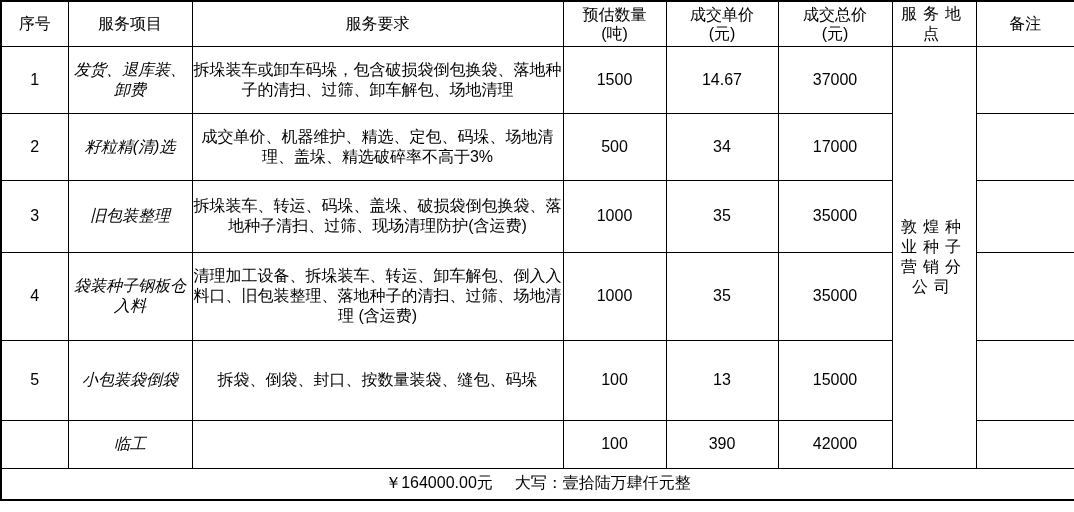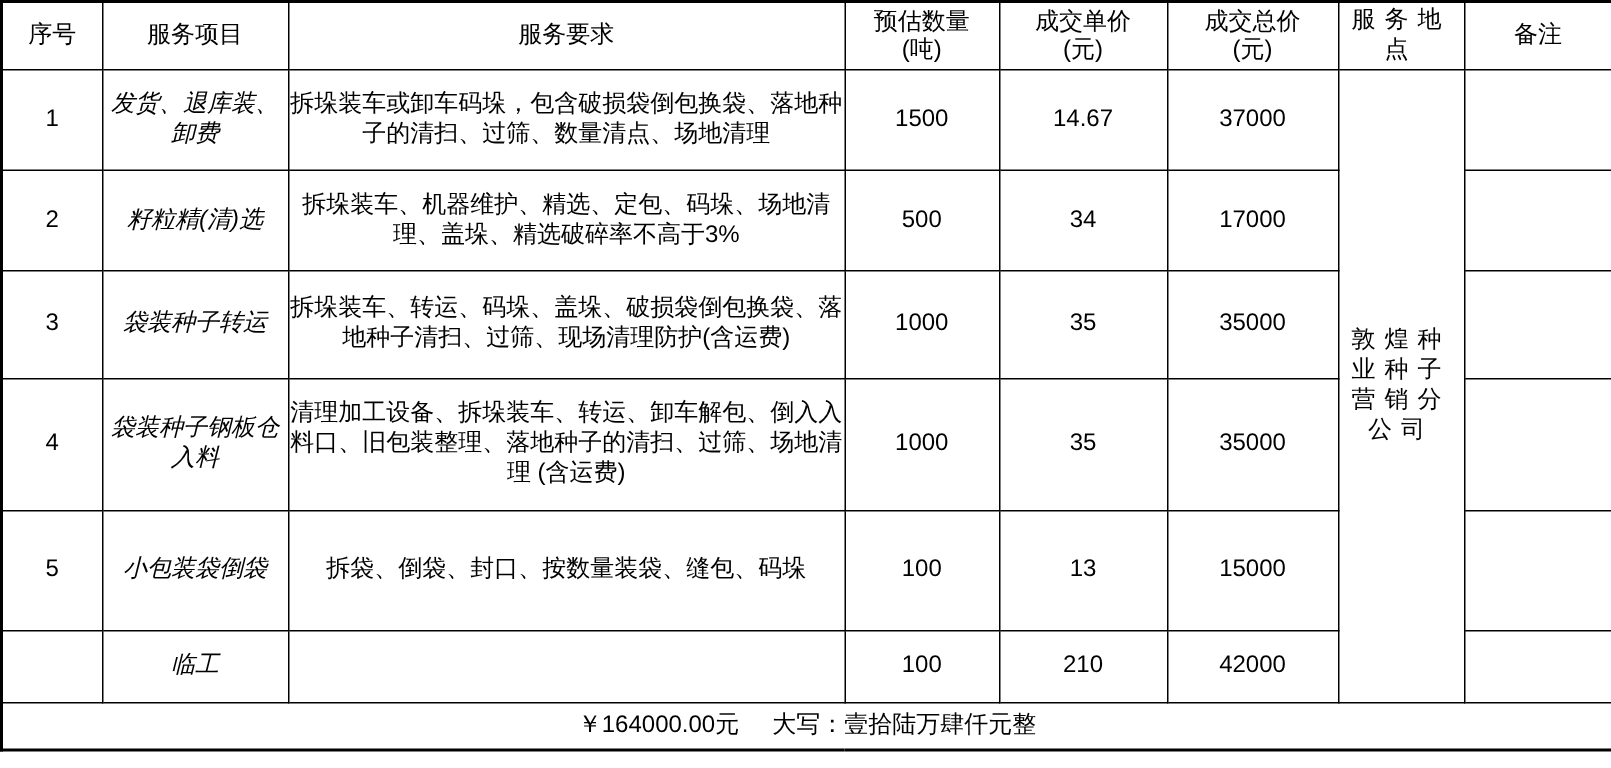--- a/index.html
+++ b/index.html
@@ -81,41 +81,41 @@
       <div>成交总价</div>
       <div>(元)</div>
     </th>
     <th class="loc-header">服务地点</th>
     <th>备注</th>
   </tr>
 
   <tr class="h-row1">
     <td>1</td>
     <td class="item-cell">发货、退库装、卸费</td>
-    <td class="req-cell">拆垛装车或卸车码垛，包含破损袋倒包换袋、落地种子的清扫、过筛、数量清点、场地清理</td>
+    <td class="req-cell">拆垛装车或卸车码垛，包含破损袋倒包换袋、落地种子的清扫、过筛、卸车解包、场地清理</td>
     <td>1500</td>
     <td>14.67</td>
     <td>37000</td>
     <td class="loc-cell" rowspan="6">敦煌种业种子营销分公司</td>
     <td></td>
   </tr>
 
   <tr class="h-row2">
     <td>2</td>
     <td class="item-cell">籽粒精(清)选</td>
-    <td class="req-cell">拆垛装车、机器维护、精选、定包、码垛、场地清理、盖垛、精选破碎率不高于3%</td>
+    <td class="req-cell">成交单价、机器维护、精选、定包、码垛、场地清理、盖垛、精选破碎率不高于3%</td>
     <td>500</td>
     <td>34</td>
     <td>17000</td>
     <td></td>
   </tr>
 
   <tr class="h-row3">
     <td>3</td>
-    <td class="item-cell">袋装种子转运</td>
+    <td class="item-cell">旧包装整理</td>
     <td class="req-cell">拆垛装车、转运、码垛、盖垛、破损袋倒包换袋、落地种子清扫、过筛、现场清理防护(含运费)</td>
     <td>1000</td>
     <td>35</td>
     <td>35000</td>
     <td></td>
   </tr>
 
   <tr class="h-row4">
     <td>4</td>
     <td class="item-cell">袋装种子钢板仓入料</td>
@@ -134,21 +134,21 @@
     <td>13</td>
     <td>15000</td>
     <td></td>
   </tr>
 
   <tr class="h-rowtemp">
     <td></td>
     <td class="item-cell">临工</td>
     <td class="req-cell"></td>
     <td>100</td>
-    <td>210</td>
+    <td>390</td>
     <td>42000</td>
     <td></td>
   </tr>
 
   <tr class="h-footer">
     <td colspan="8" class="footer-cell">
       <span>￥164000.00元</span><span class="caps-text">大写：壹拾陆万肆仟元整</span>
     </td>
   </tr>
 </tbody>

